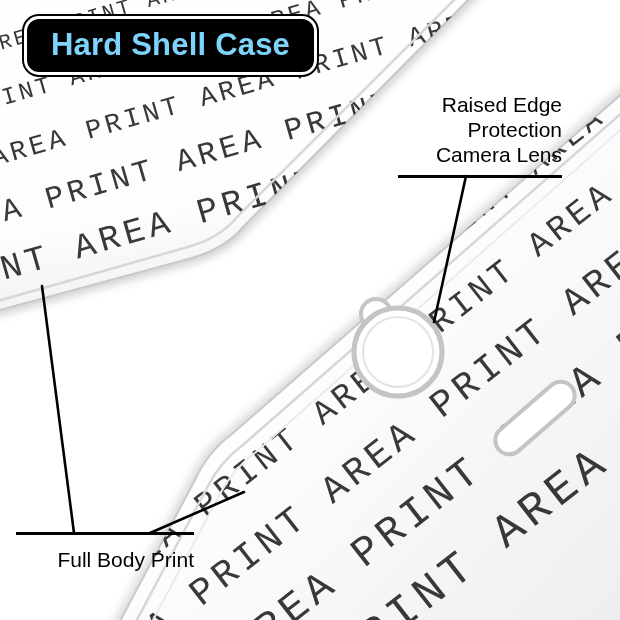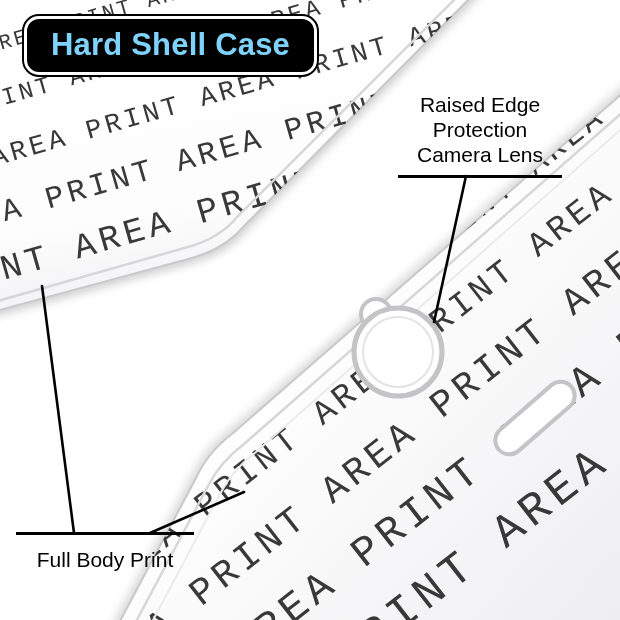--- a/index.html
+++ b/index.html
@@ -6,21 +6,21 @@
   .stage{position:relative;width:620px;height:620px;overflow:hidden;background:#ffffff;font-family:"Liberation Sans",sans-serif}
   .scene{position:absolute;left:0;top:0}
   .pa{font-family:"Liberation Mono","DejaVu Sans Mono",monospace;fill:#2a2a2a;letter-spacing:.13em;opacity:.93}
   .case-a{filter:drop-shadow(2px 4px 4px rgba(0,0,0,.18))}
   .case-b{filter:drop-shadow(-3px -3px 5px rgba(0,0,0,.15))}
   .lip{fill:none;stroke:#d7d7da;stroke-width:2.5}
   .lip2{fill:none;stroke:#ebebee;stroke-width:2}
   .leader{stroke:#000;stroke-width:2.6;fill:none;stroke-linecap:round}
   .badge{position:absolute;left:24px;top:16px;background:#000;color:#7dd3fc;font-weight:700;font-size:31px;line-height:1;
          padding:10px 24px 12px;border-radius:15px;border:3px solid #fff;box-shadow:0 0 0 2px #000;letter-spacing:.2px;white-space:nowrap}
-  .anno{position:absolute;text-align:center;font-size:21px;line-height:25px;color:#000}
+  .anno{position:absolute;text-align:right;font-size:21px;line-height:25px;color:#000}
   .anno-camera{left:398px;top:92px;width:164px;padding-bottom:8px;border-bottom:3px solid #000}
   .anno-fullbody{left:16px;top:532px;width:178px;padding-top:12px;border-top:3px solid #000}
 </style>
 </head>
 <body>
 
 <div class="stage">
 
   <svg class="scene" width="620" height="620" viewBox="0 0 620 620">
     <defs>

